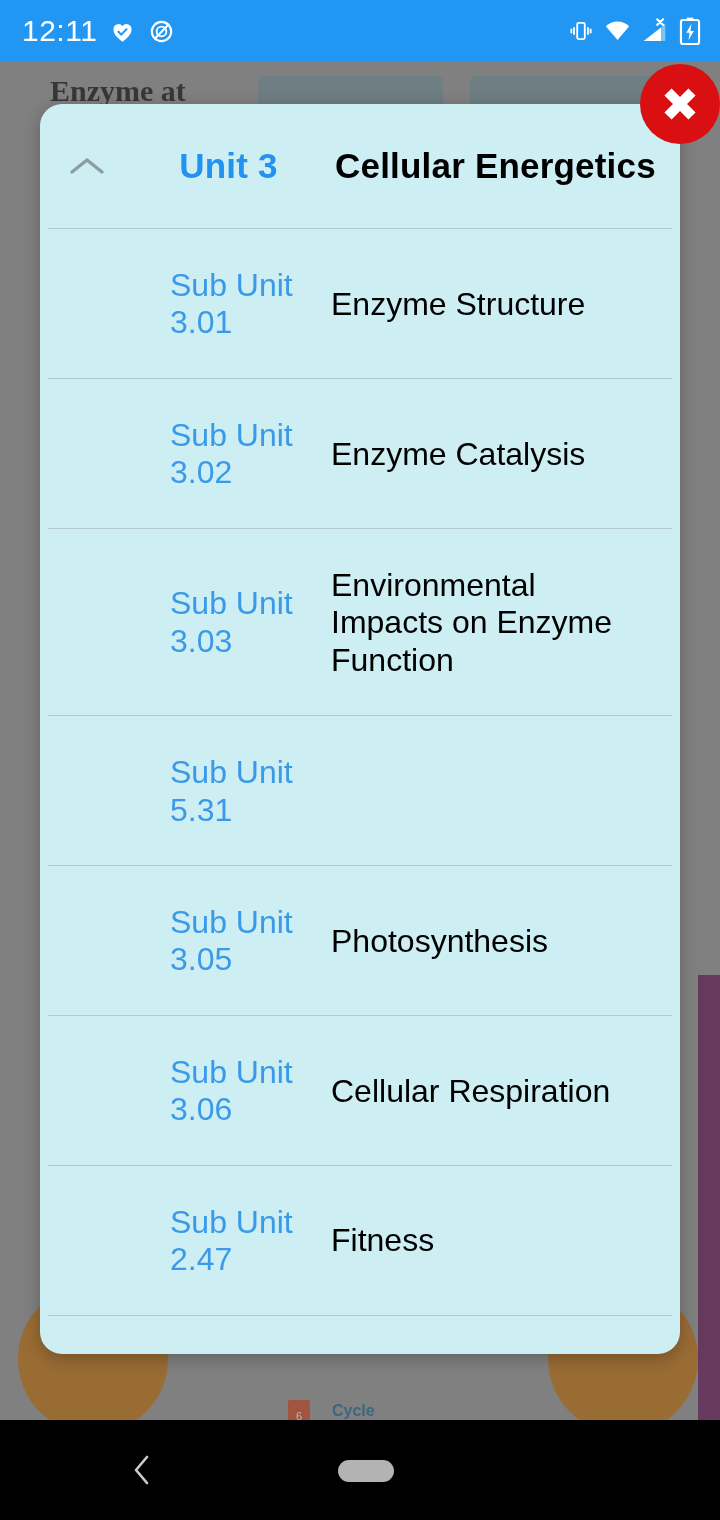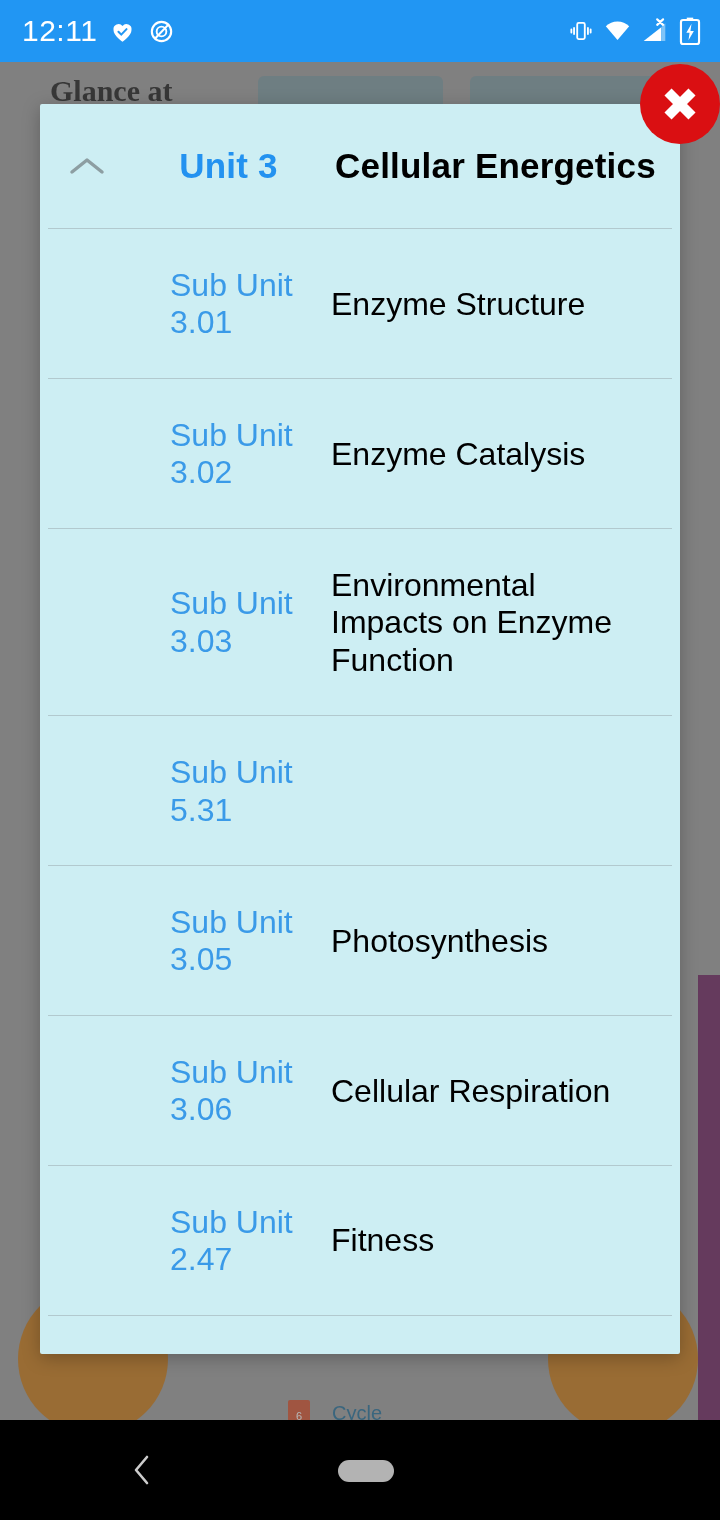--- a/index.html
+++ b/index.html
@@ -163,22 +163,22 @@
     left: 288px; top: 1348px;
     width: 22px;
     text-align: center;
     font-size: 11px;
     color: #ffffff;
   }
   .bg-cycle {
     position: absolute;
     left: 332px;
     top: 1340px;
-    font-size: 20px;
-    font-weight: normal;
+    font-size: 16px;
+    font-weight: bold;
     color: #1f6f9c;
   }
 
   
   .scrim {
     position: absolute;
     top: 62px; left: 0;
     width: 720px;
     height: 1358px;
     background: rgba(90,90,90,0.45);
@@ -186,21 +186,21 @@
   }
 
   
   .dialog {
     position: absolute;
     left: 40px;
     top: 104px;
     width: 640px;
     height: 1250px;
     background: #cdeef3;
-    border-radius: 2px;
+    border-radius: 22px;
     z-index: 20;
     box-shadow: 0 4px 18px rgba(0,0,0,0.25);
     overflow: hidden;
   }
   .dialog-header {
     height: 124px;
     display: flex;
     align-items: center;
     padding: 0 8px;
     box-sizing: border-box;
@@ -307,21 +307,21 @@
     cursor: pointer;
   }
 </style>
 </head>
 <body>
 
 <div class="screen">
 
   <div class="app-bg">
     <div class="bg-title">
-      <span>Glance at</span>
+      <span>Enzyme at</span>
       <div class="line2">a Glance</div>
     </div>
 
     <div class="bg-card c1">
       <div class="bg-card-circle"></div>
       <div class="bg-card-unit">UNIT</div>
       <div class="bg-card-name">Chemistry</div>
     </div>
     <div class="bg-card c2">
       <div class="bg-card-circle"></div>

